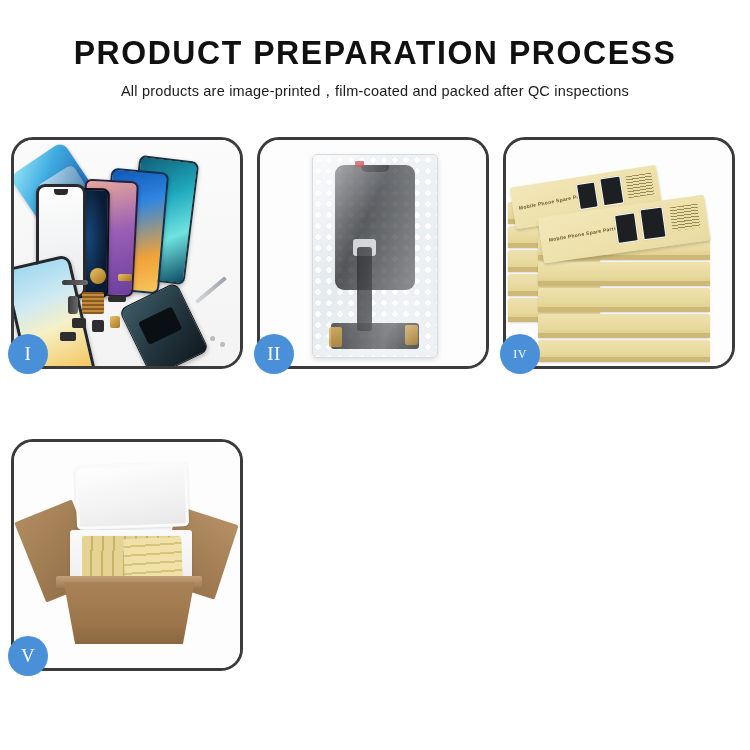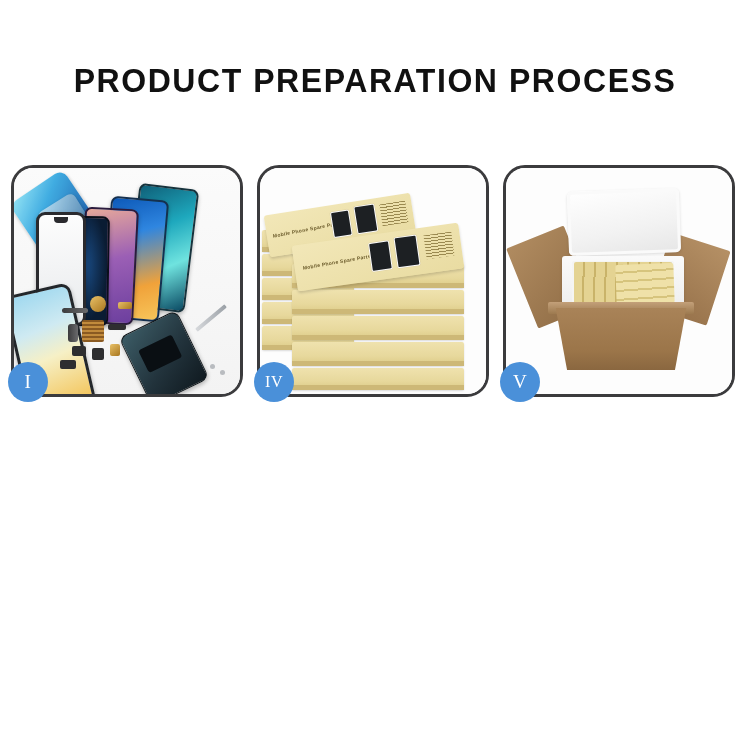--- a/index.html
+++ b/index.html
@@ -1,21 +1,21 @@
 <!DOCTYPE html>
 <html><head>
 <meta charset="utf-8">
 <style>
   html,body{margin:0;padding:0;}
   body{
     width:750px;height:750px;background:#ffffff;
     font-family:"Liberation Sans","DejaVu Sans",sans-serif;
     overflow:hidden;position:relative;
   }
-  .page{width:750px;height:526px;position:relative;margin-top:28px;}
+  .page{width:750px;height:526px;position:relative;}
 
   
   .header{padding-top:36px;text-align:center;}
   .title{
     font-size:33px;font-weight:700;color:#111;letter-spacing:1.6px;
     line-height:1.05;white-space:nowrap;transform:scaleX(.97);
   }
   .subtitle{
     margin-top:11px;font-size:14.5px;color:#1b1b1b;letter-spacing:.2px;
     white-space:nowrap;
@@ -35,21 +35,21 @@
     position:absolute;inset:0;border-radius:19px;overflow:hidden;
     background:#fcfcfc;
   }
   .badge{
     position:absolute;left:-6px;bottom:-8px;width:40px;height:40px;
     border-radius:50%;background:#4a90d9;color:#fff;z-index:5;
     display:flex;align-items:center;justify-content:center;
     font-family:"Liberation Serif","DejaVu Serif",serif;
     font-size:19px;letter-spacing:.5px;
   }
-  .badge.sm{font-size:16px;}
+  .badge.sm{font-size:12px;}
 
   
   .p1{background:linear-gradient(180deg,#fbfbfb 0%,#f3f3f3 100%);}
   .ph{position:absolute;border-radius:7px;box-shadow:0 2px 4px rgba(0,0,0,.28);}
   .ph-teal{
     left:118px;top:18px;width:56px;height:120px;
     background:linear-gradient(150deg,#0f5f78 0%,#1ea8bd 35%,#6fe3df 65%,#0b4a63 100%);
     transform:rotate(7deg);border:2px solid #17333d;
   }
   .ph-blue{
@@ -299,20 +299,21 @@
     position:absolute;background:rgba(140,113,74,.75);border-radius:1px;
   }
 </style>
 </head>
 <body>
 
 <div class="page">
 
   <div class="header">
     <div class="title">PRODUCT PREPARATION PROCESS</div>
+    <div class="subtitle">All products are image-printed，film-coated and packed after QC inspections</div>
   </div>
 
   <div class="grid">
 
     <div class="panel">
       <div class="panel-clip p1">
         <div class="ph film-blue"></div>
         <div class="ph film-blue2"></div>
         <div class="ph ph-teal"></div>
         <div class="ph ph-blue"></div>
@@ -332,20 +333,35 @@
         <div class="part" style="left:78px;top:180px;width:12px;height:12px;"></div>
         <div class="part gold" style="left:96px;top:176px;width:10px;height:12px;"></div>
         <div class="part" style="left:46px;top:192px;width:16px;height:9px;"></div>
         <div class="part tweez" style="left:178px;top:148px;width:38px;height:4px;"></div>
         <div class="part" style="left:196px;top:196px;width:5px;height:5px;border-radius:50%;background:#b9bcc0;"></div>
         <div class="part" style="left:206px;top:202px;width:5px;height:5px;border-radius:50%;background:#b9bcc0;"></div>
       </div>
       <div class="badge">I</div>
     </div>
 
+    <div class="panel">
+      <div class="panel-clip p2">
+        <div class="bw-bag">
+          <div class="lcd"></div>
+          <div class="redmark"></div>
+          <div class="flexhead"></div>
+          <div class="flexcable"></div>
+          <div class="connbar"></div>
+          <div class="goldtab" style="left:16px;top:172px;"></div>
+          <div class="goldtab" style="left:92px;top:170px;"></div>
+          <div class="bw-sheen"></div>
+        </div>
+      </div>
+      <div class="badge">II</div>
+    </div>
 
 
     <div class="panel">
       <div class="panel-clip p4">
         <div class="stack">
 
           <div class="kbox" style="left:2px;top:62px;width:92px;height:22px;">
               <span class="edge"></span>
             </div>
           <div class="kbox" style="left:2px;top:86px;width:92px;height:22px;">

